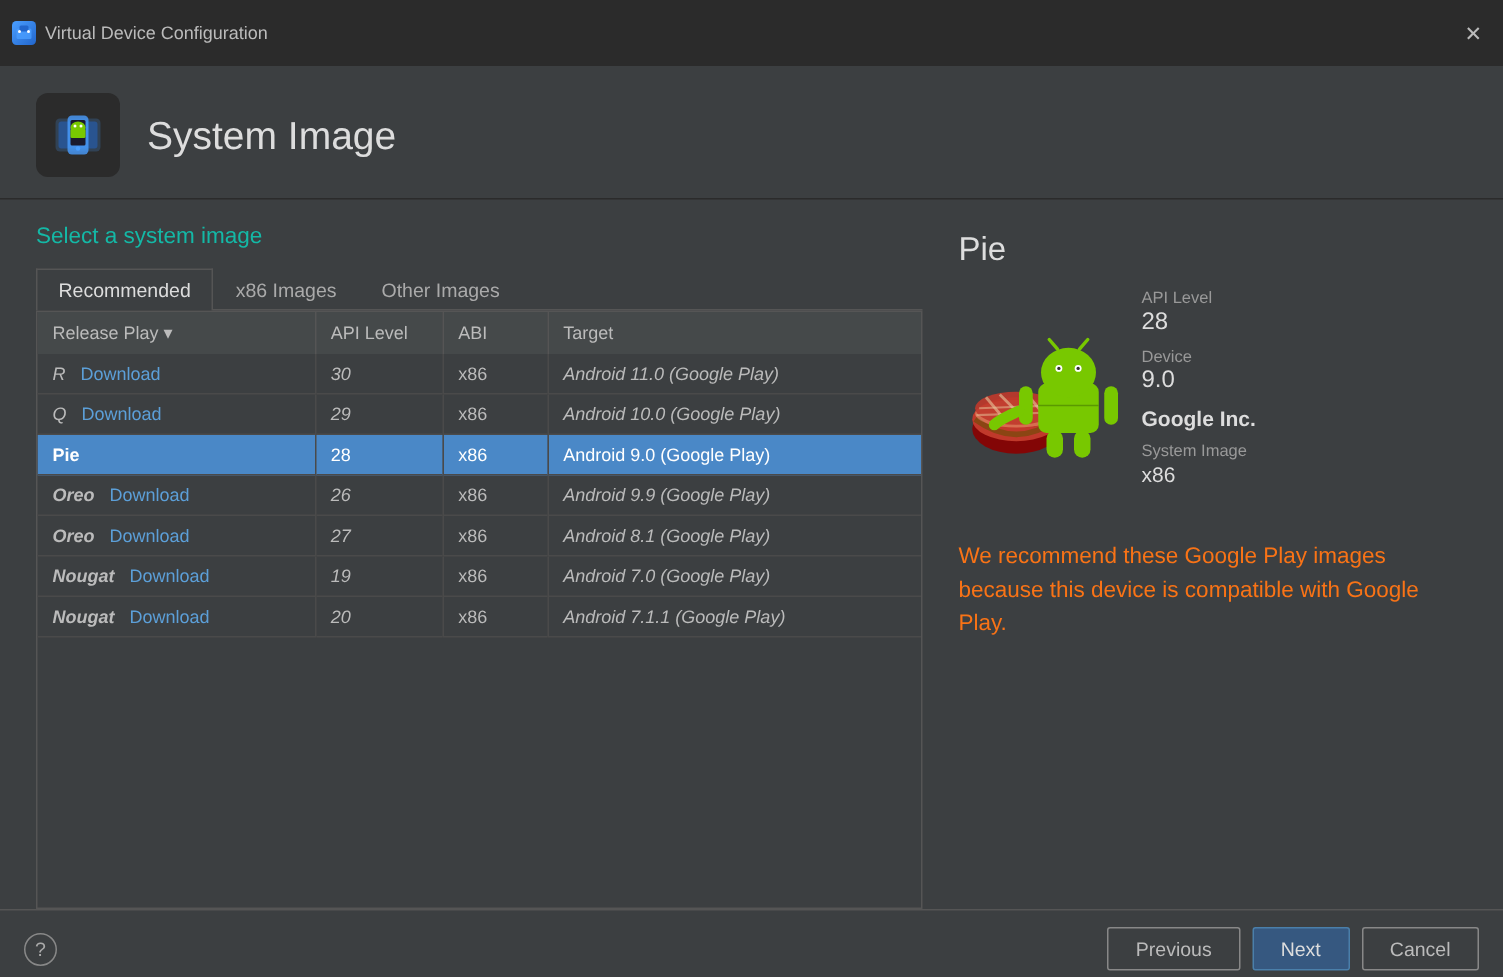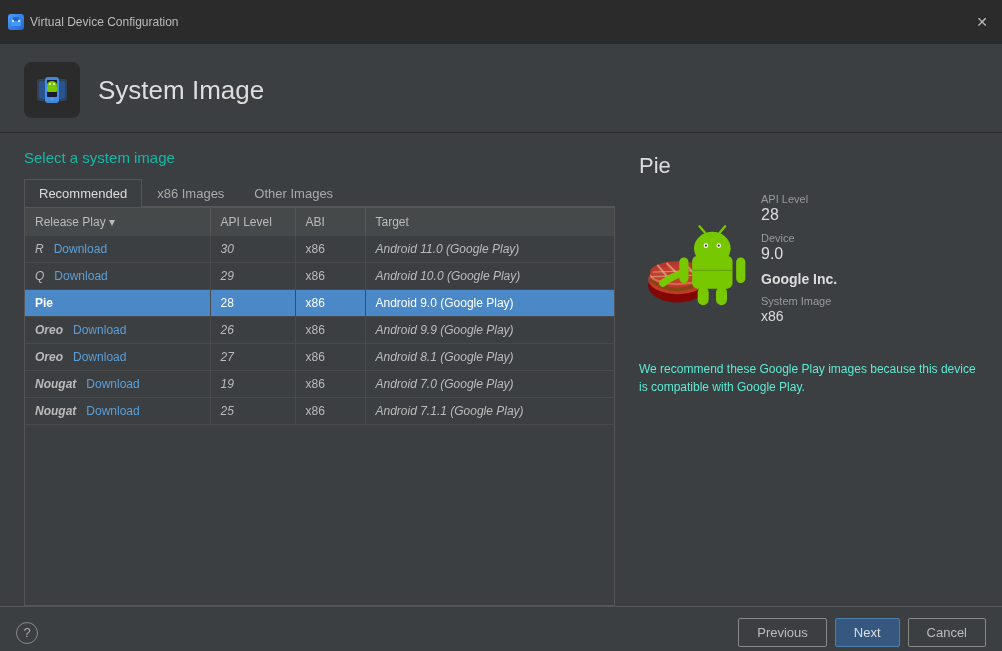--- a/index.html
+++ b/index.html
@@ -192,22 +192,22 @@
       flex-shrink: 0;
     }
 
     .detail-info { font-size: 12px; }
     .detail-row { margin-bottom: 8px; }
     .detail-label { color: #999; font-size: 11px; margin-bottom: 1px; }
     .detail-value { color: #dddddd; font-size: 14px; font-weight: 500; }
     .detail-value.large { font-size: 16px; }
 
     .recommend-text {
-      font-size: 12px;
-      color: #5eead4;
+      font-size: 15px;
+      color: #f97316;
       line-height: 1.5;
       margin-top: 12px;
     }
 
     
     .footer {
       height: 52px;
       background: #3c3f41;
       border-top: 1px solid #555;
       display: flex;
@@ -374,21 +374,21 @@
             <td>x86</td>
             <td class="italic">Android 7.0 (Google Play)</td>
           </tr>
 
           <tr>
             <td>
               <span style="font-style:italic;font-weight:bold;">Nougat</span>
               &nbsp;
               <a class="link-blue">Download</a>
             </td>
-            <td class="italic">25</td>
+            <td class="italic">20</td>
             <td>x86</td>
             <td class="italic">Android 7.1.1 (Google Play)</td>
           </tr>
         </tbody>
       </table>
     </div>
   </div>
 
   <div class="right-panel">
     <div class="detail-title">Pie</div>

